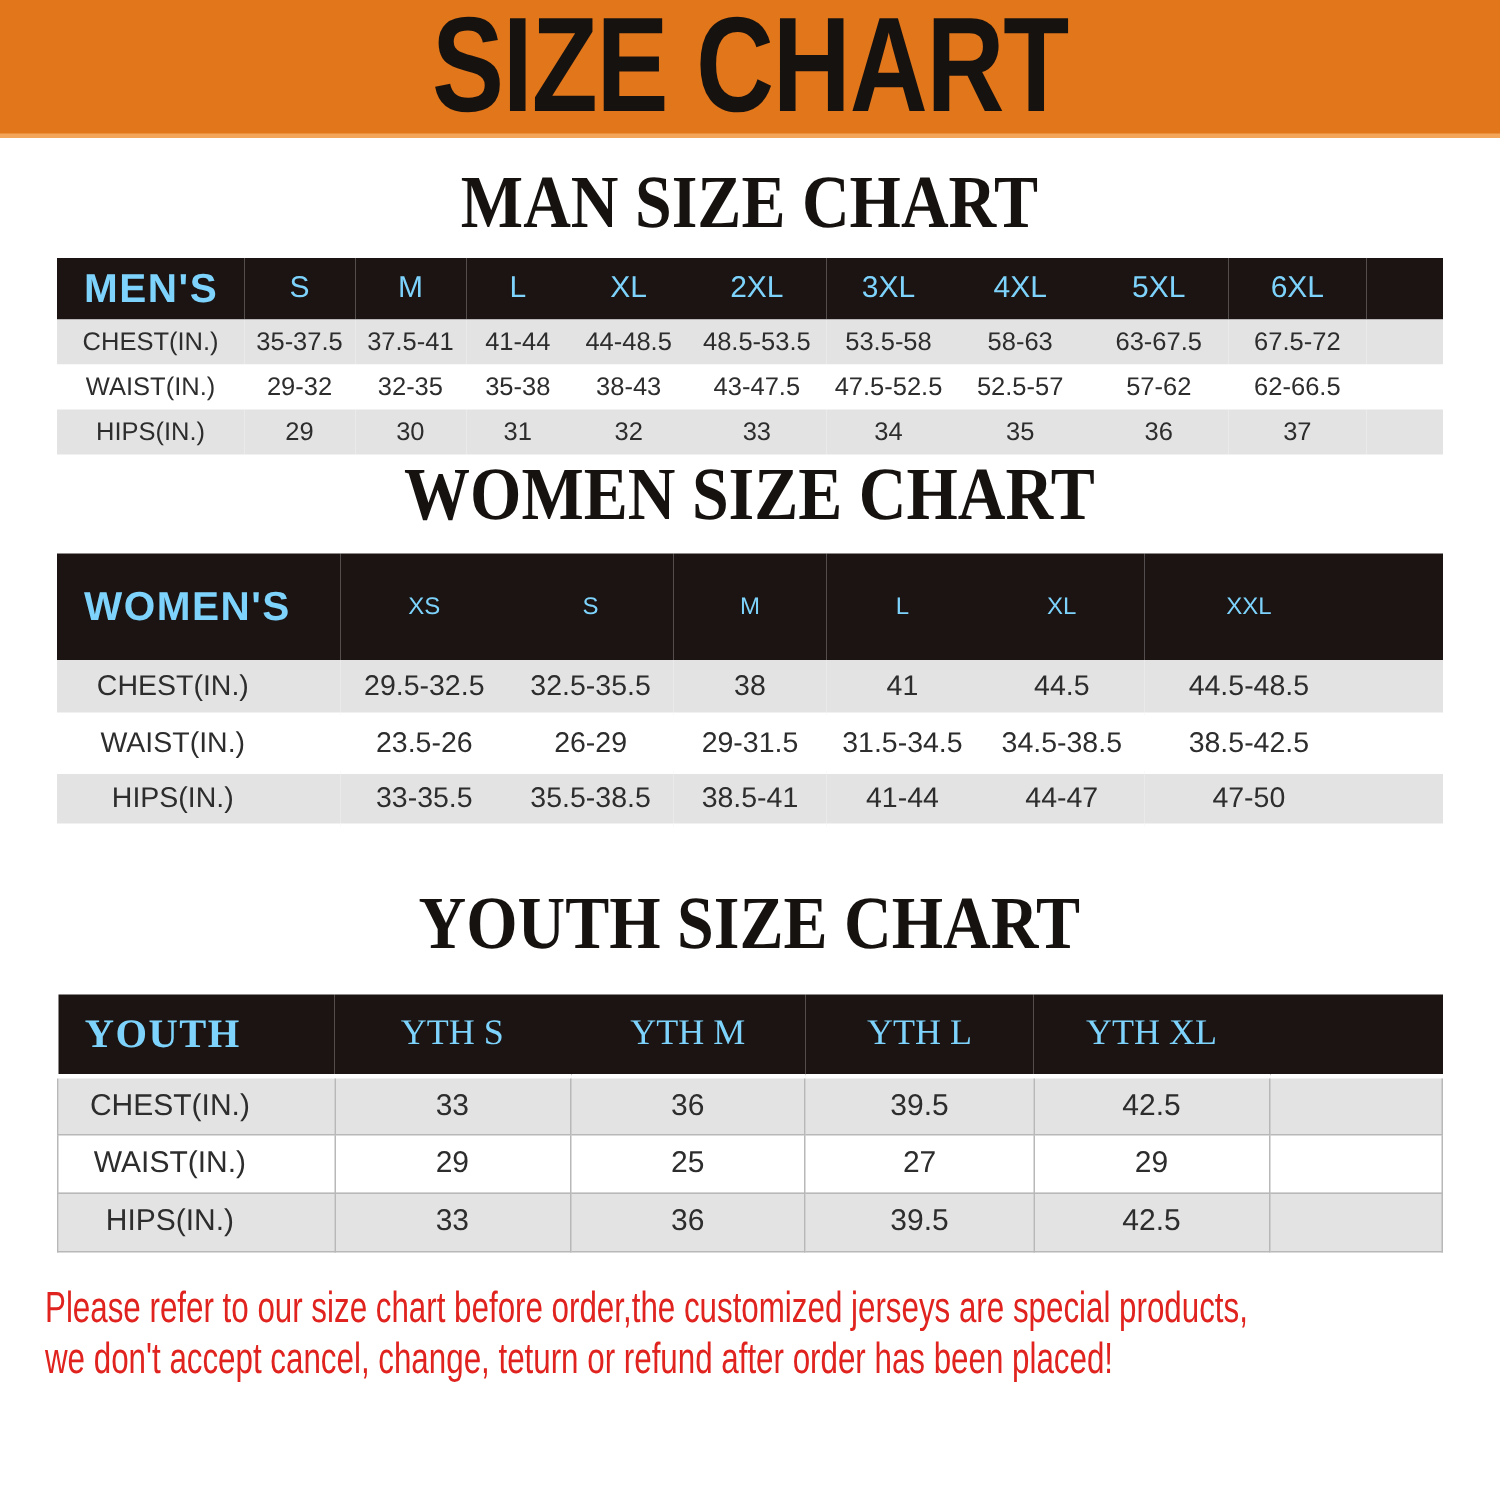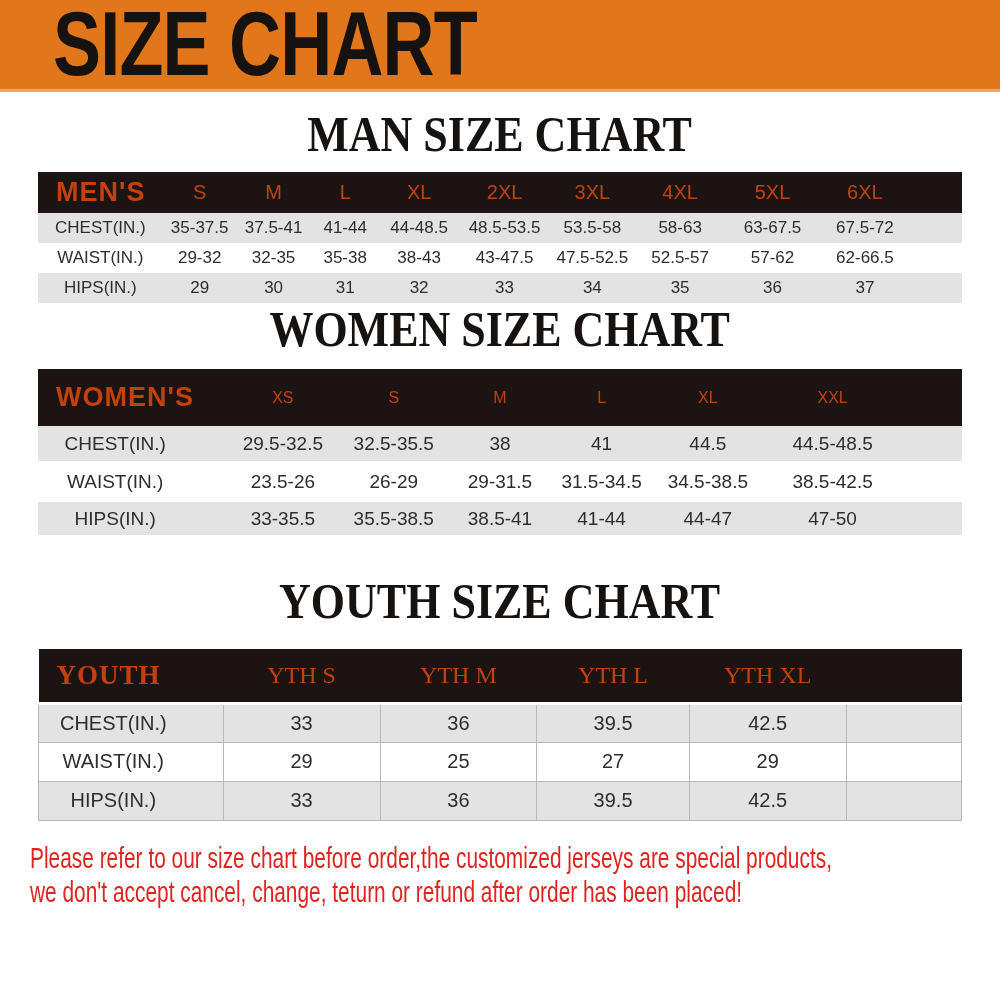--- a/index.html
+++ b/index.html
@@ -8,21 +8,21 @@
     background: #ffffff;
     font-family: "Liberation Sans", sans-serif;
     color: #2d2d2d;
     overflow: hidden;
   }
   
   .banner {
     height: 89px;
     background: #E2761B;
     border-bottom: 3px solid #F3A55A;
-    display: flex; align-items: center; justify-content: flex-start;
+    display: flex; align-items: center; justify-content: center;
   }
   .banner-title {
     display: inline-block;
     font-size: 90px; font-weight: bold; line-height: 0.95;
     color: #161210;
     transform: scaleX(0.80);
     transform-origin: center;
     letter-spacing: -1px;
     white-space: nowrap;
   }
@@ -40,40 +40,40 @@
   .title-women { padding-bottom: 14px; }
   .title-youth { padding-top: 36px; padding-bottom: 22px; }
   
   table.size-table {
     width: 924px; margin: 0 38px;
     border-collapse: collapse; table-layout: fixed;
     border-spacing: 0;
   }
   table.size-table thead tr { background: #1B1412; }
   table.size-table th {
-    color: #c2410c; font-weight: 400; text-align: center;
+    color: #7dd3fc; font-weight: 400; text-align: center;
     padding: 0; vertical-align: middle;
   }
   table.size-table th.hdr-label {
     text-align: left; padding-left: 18px;
     font-weight: bold; font-size: 27px; letter-spacing: 1px;
   }
   table.size-table td {
     text-align: center; vertical-align: middle; padding: 0;
     color: #2d2d2d;
   }
   table.size-table tbody tr:nth-child(odd) { background: #E3E3E3; }
   table.size-table tbody tr:nth-child(even) { background: #ffffff; }
   
   .men thead tr { height: 41px; }
   .men thead th.size-col { font-size: 20px; }
   .men tbody tr { height: 30px; }
   .men tbody td { font-size: 17px; }
   
-  .women thead tr { height: 57px; }
+  .women thead tr { height: 71px; }
   .women thead th.size-col { font-size: 16px; }
   .women tbody tr { height: 37px; }
   .women tbody td { font-size: 19px; border-bottom: 4px solid #ffffff; }
   .women tbody td.row-label, .youth tbody td.row-label { padding-right: 35px; }
   
   .youth thead tr { height: 54px; font-family: Liberation Serif, serif; }
   .youth thead th.size-col { font-size: 24px; }
   .youth tbody tr { height: 39px; }
   .youth tbody td { font-size: 20px; border: 1px solid #B8B8B8; }
   .youth tbody tr:first-child td { border-top: 3px solid #ffffff; }

